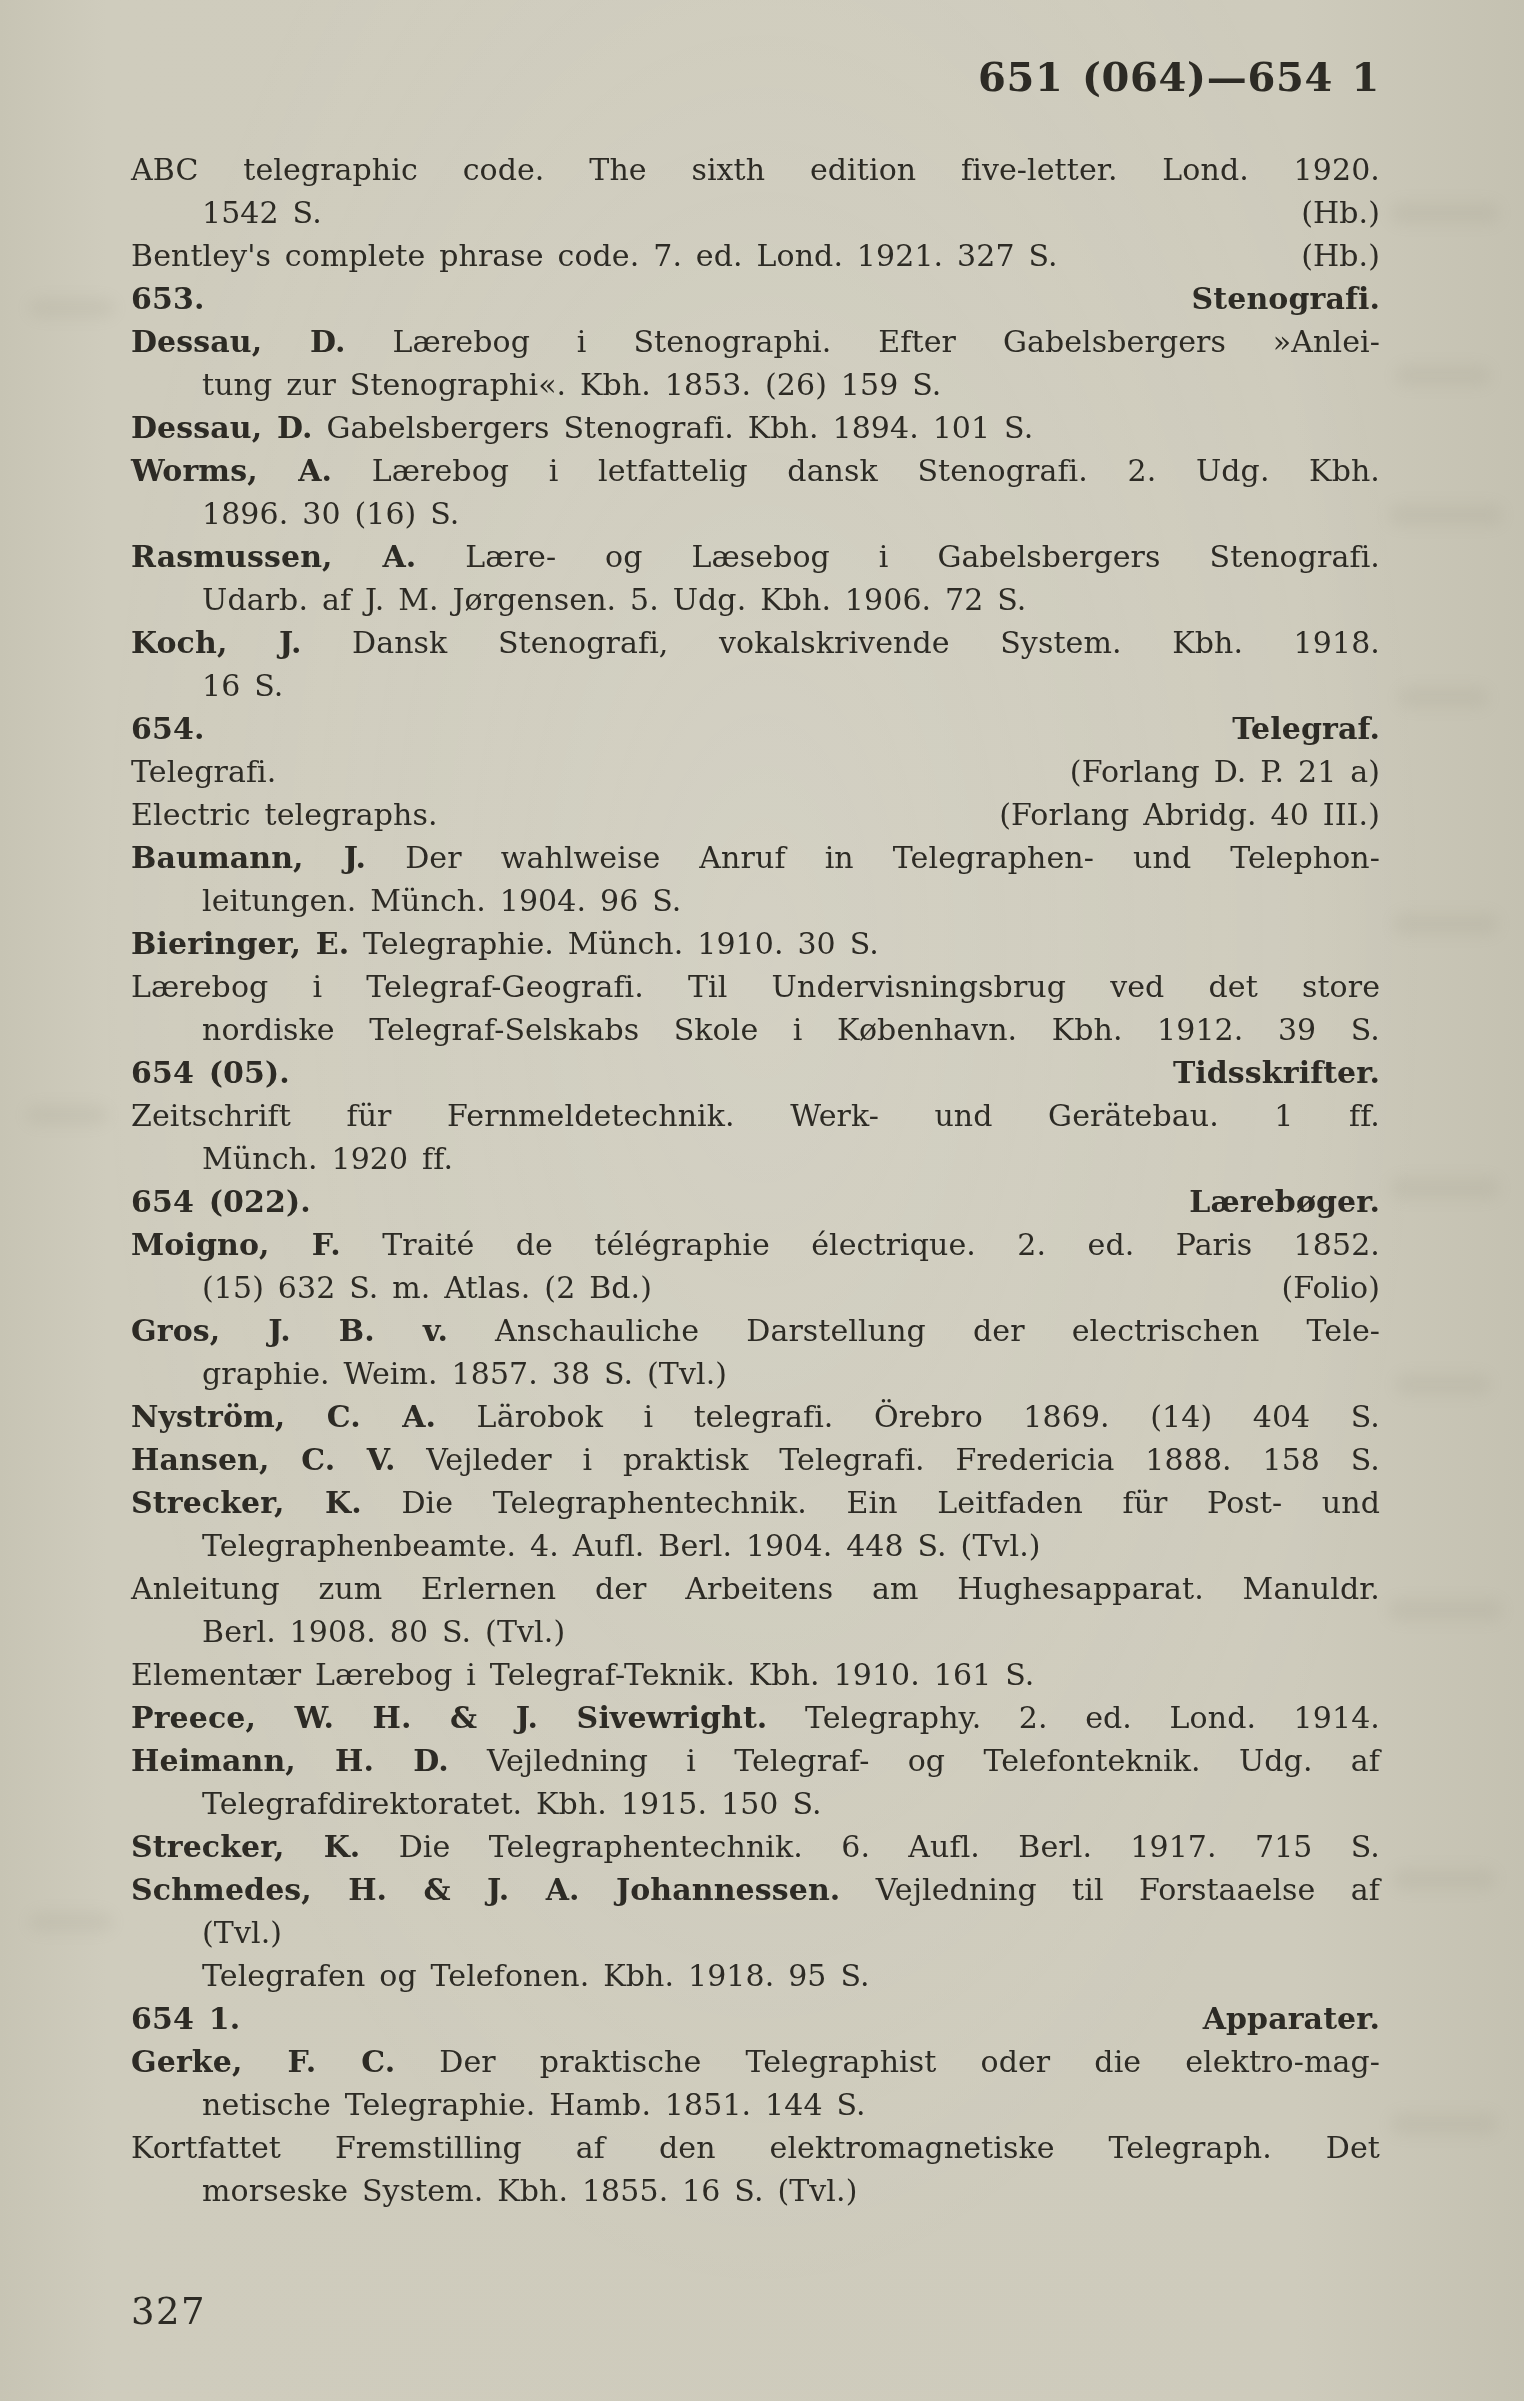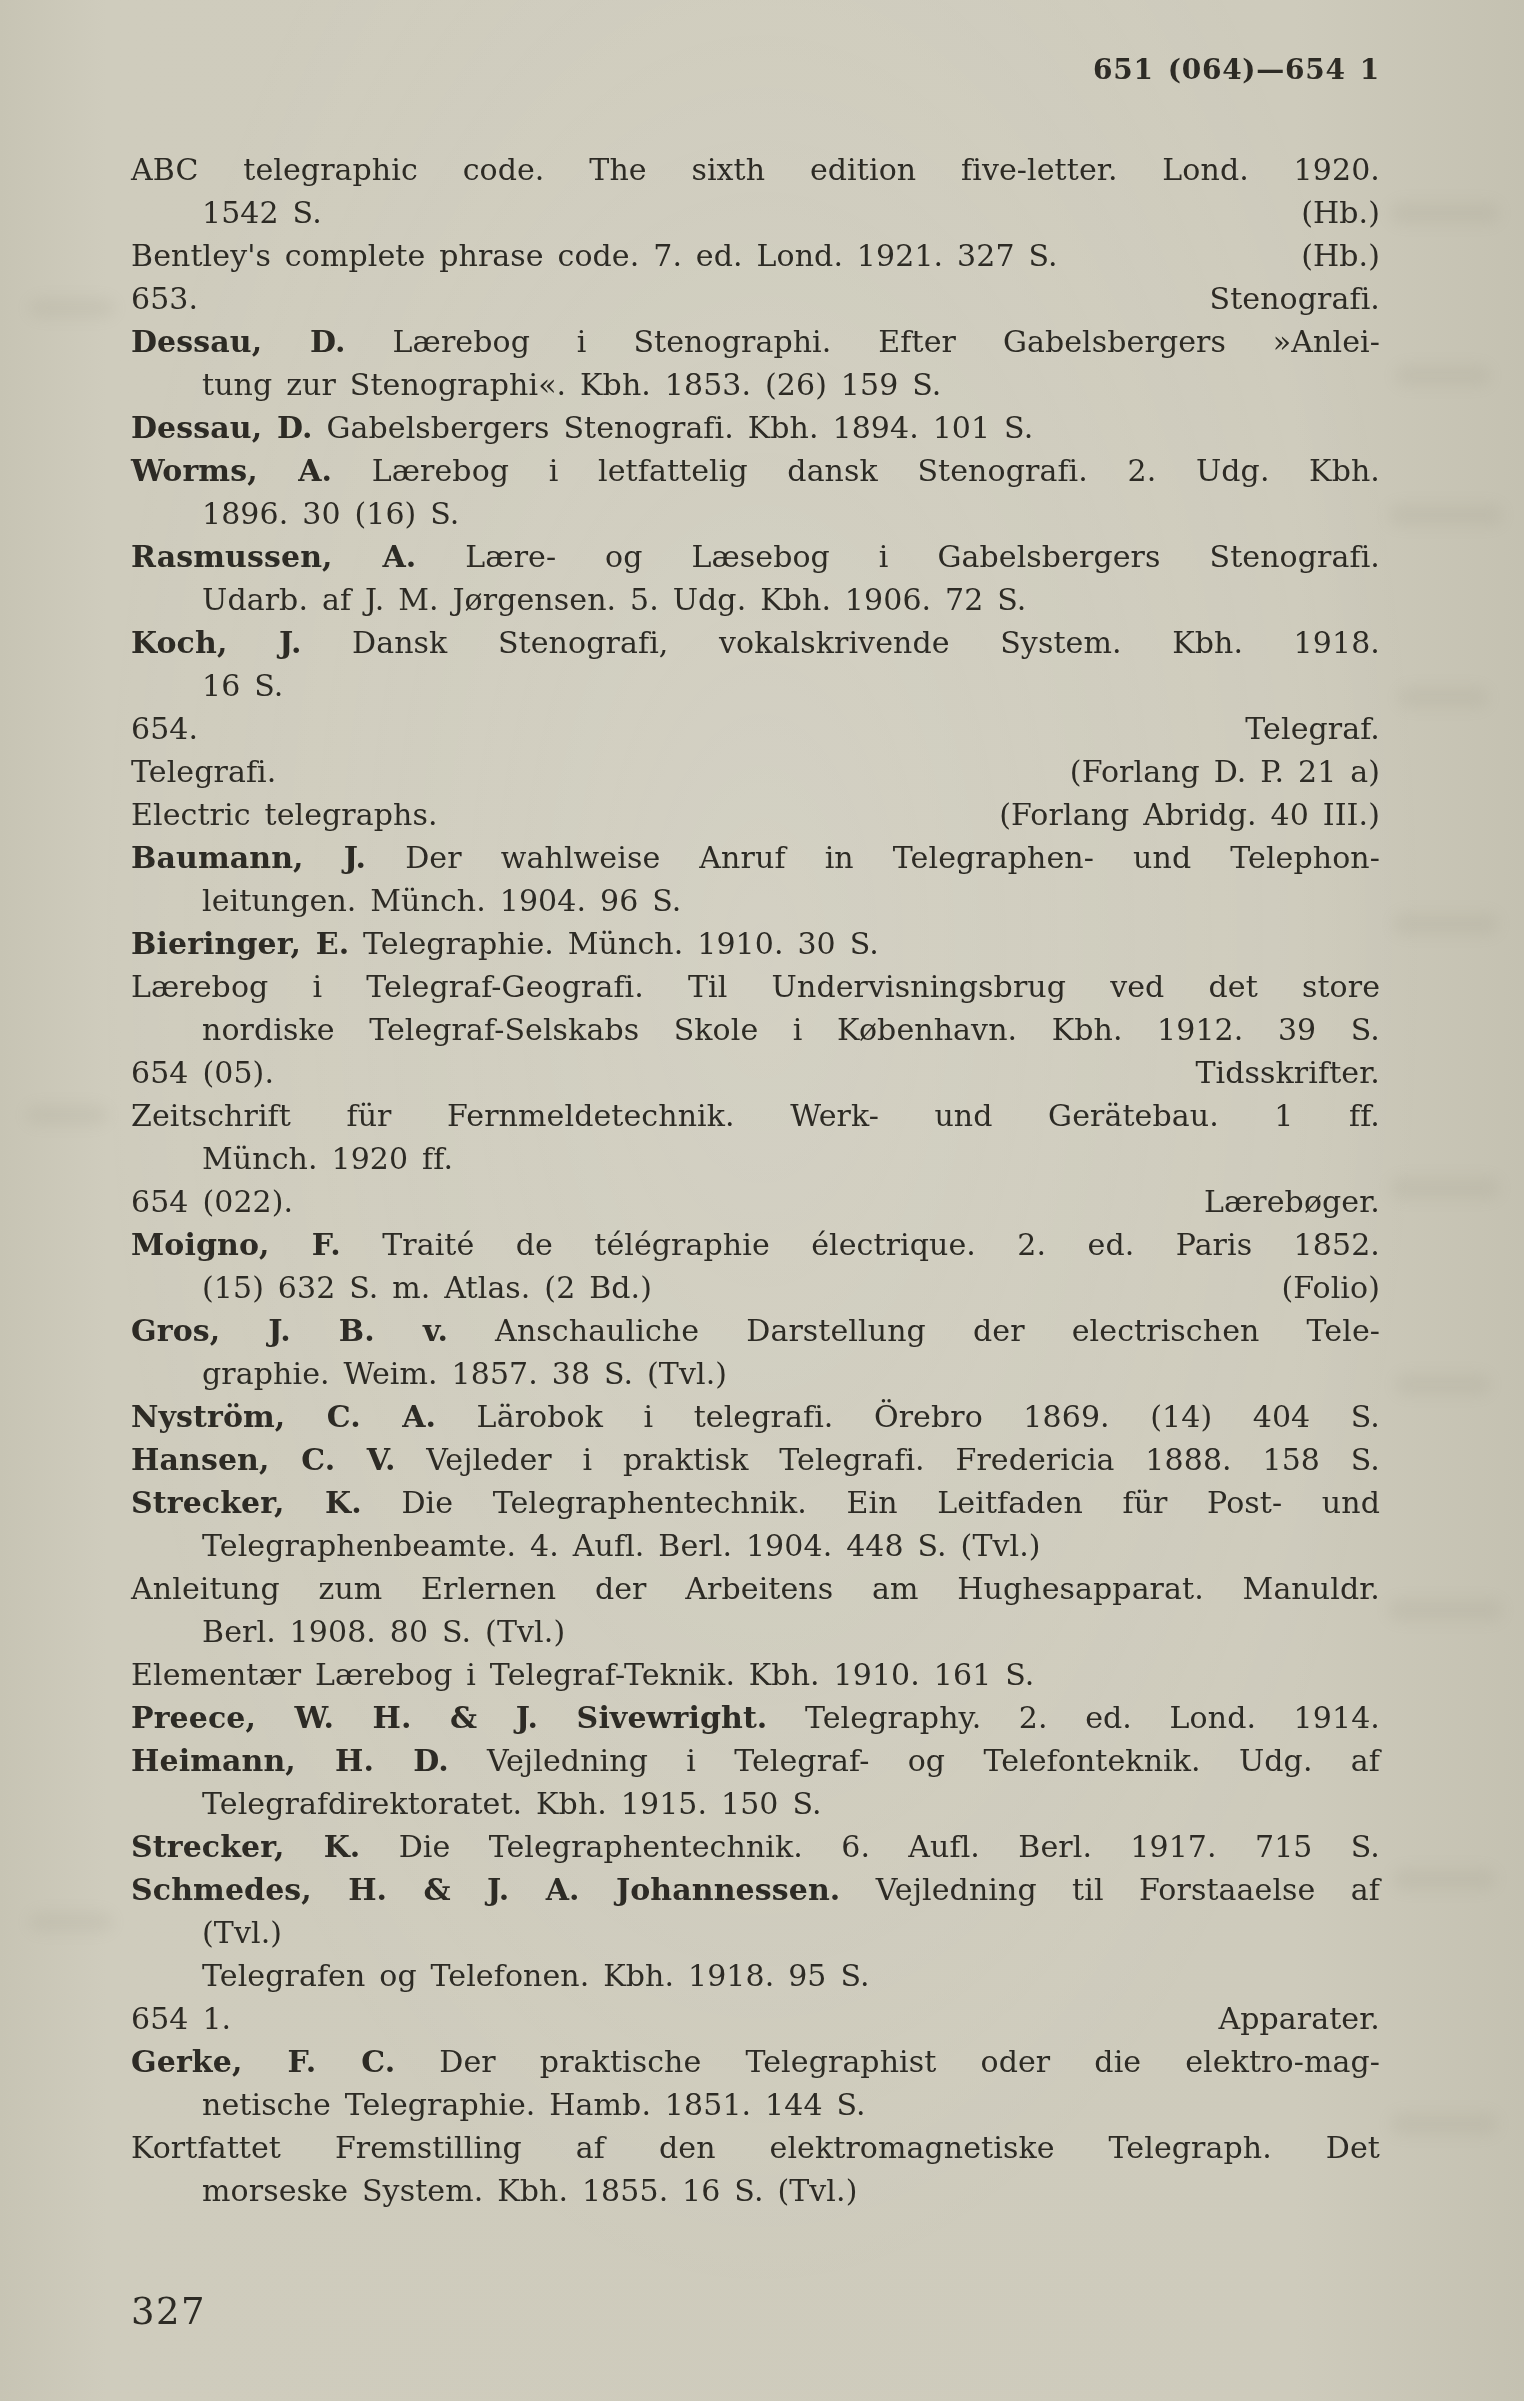--- a/index.html
+++ b/index.html
@@ -39,21 +39,21 @@
   .bleed .b12 { left: 26.4px;   top: 1105px; width: 82px; height: 20px; }
   .bleed .b13 { left: 29px;   top: 1912px; width: 84px; height: 20px; }
 
   .page-header {
     position: absolute;
     left: 131px;
     top: 53px;
     width: 1249px;
     text-align: right;
     font-weight: 700;
-    font-size: 28px;
+    font-size: 40px;
     letter-spacing: 0.7px;
     word-spacing: 3.8px;
   }
 
   .content {
     position: absolute;
     left: 131px;
     top: 148px;
     width: 1249px;
     font-size: 30px;
@@ -73,21 +73,21 @@
   }
   .row.has-right {
     display: flex;
     justify-content: space-between;
     align-items: baseline;
   }
   .row.section {
     display: flex;
     justify-content: space-between;
     align-items: baseline;
-    font-weight: 400;
+    font-weight: 700;
     gap: 21px;
   }
   .row b { font-weight: 700; }
   .line-right { white-space: nowrap; padding-left: 19px; }
 
   .page-number {
     position: absolute;
     left: 131px;
     top: 2290px;
     width: 1249px;

